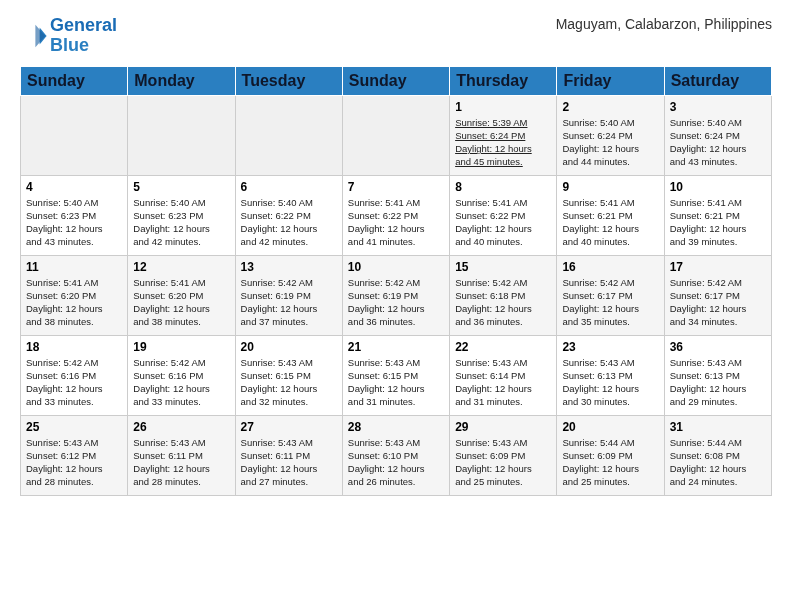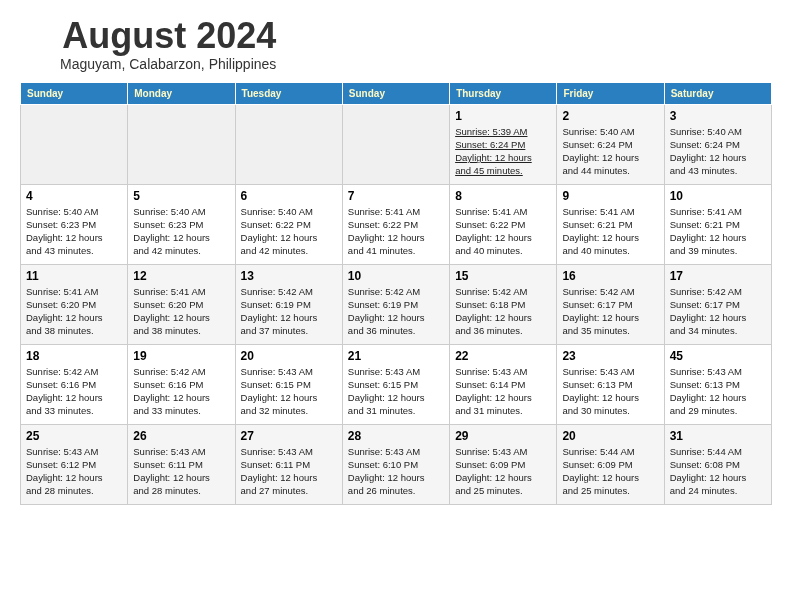--- a/index.html
+++ b/index.html
@@ -52,24 +52,24 @@
       color: #333;
       padding-left: 40px;
     }
     table {
       width: 100%;
       border-collapse: collapse;
       font-size: 10px;
     }
     thead th {
       background-color: #2a7fc1;
-      color: #fef9c3;
+      color: #0f172a;
       text-align: left;
       padding: 5px 6px;
-      font-size: 10px;
+      font-size: 16px;
       font-weight: bold;
       border: 1px solid #fff;
     }
     tbody td {
       border: 1px solid #ccc;
       vertical-align: top;
       padding: 4px 5px;
       height: 80px;
       width: calc(100% / 7);
       background: #fff;
@@ -93,22 +93,31 @@
     }
     td.empty {
       background: #f0f0f0 !important;
     }
   </style>
 </head>
 <body>
 
 <div class="page">
   <div class="header">
+    <div class="logo">
+      <svg class="logo-icon" viewBox="0 0 40 40">
+        <polygon points="28,8 38,20 28,32" fill="#2a7fc1"></polygon>
+        <polygon points="22,4 36,20 22,36" fill="#1a5fa0" opacity="0.6"></polygon>
+      </svg>
+      <div class="logo-text">
+        <div><span>General</span></div>
+        <div><span style="color:#2a7fc1">Blue</span></div>
+      </div>
+    </div>
     <div class="title-block">
-      <div class="month-year">August 2024</div>
       <div class="location">Maguyam, Calabarzon, Philippines</div>
     </div>
   </div>
 
   <table>
     <thead>
       <tr>
       <th>Sunday</th>
           <th>Monday</th>
           <th>Tuesday</th>
@@ -285,21 +294,21 @@
 and 31 minutes.</div>
           </td>
           <td>
             <span class="day-num">23</span>
             <div class="day-info" style="white-space: pre-line;">Sunrise: 5:43 AM
 Sunset: 6:13 PM
 Daylight: 12 hours
 and 30 minutes.</div>
           </td>
           <td>
-            <span class="day-num">45</span>
+            <span class="day-num">36</span>
             <div class="day-info" style="white-space: pre-line;">Sunrise: 5:43 AM
 Sunset: 6:13 PM
 Daylight: 12 hours
 and 29 minutes.</div>
           </td>
         </tr>
         <tr>
           <td>
             <span class="day-num">25</span>
             <div class="day-info" style="white-space: pre-line;">Sunrise: 5:43 AM

